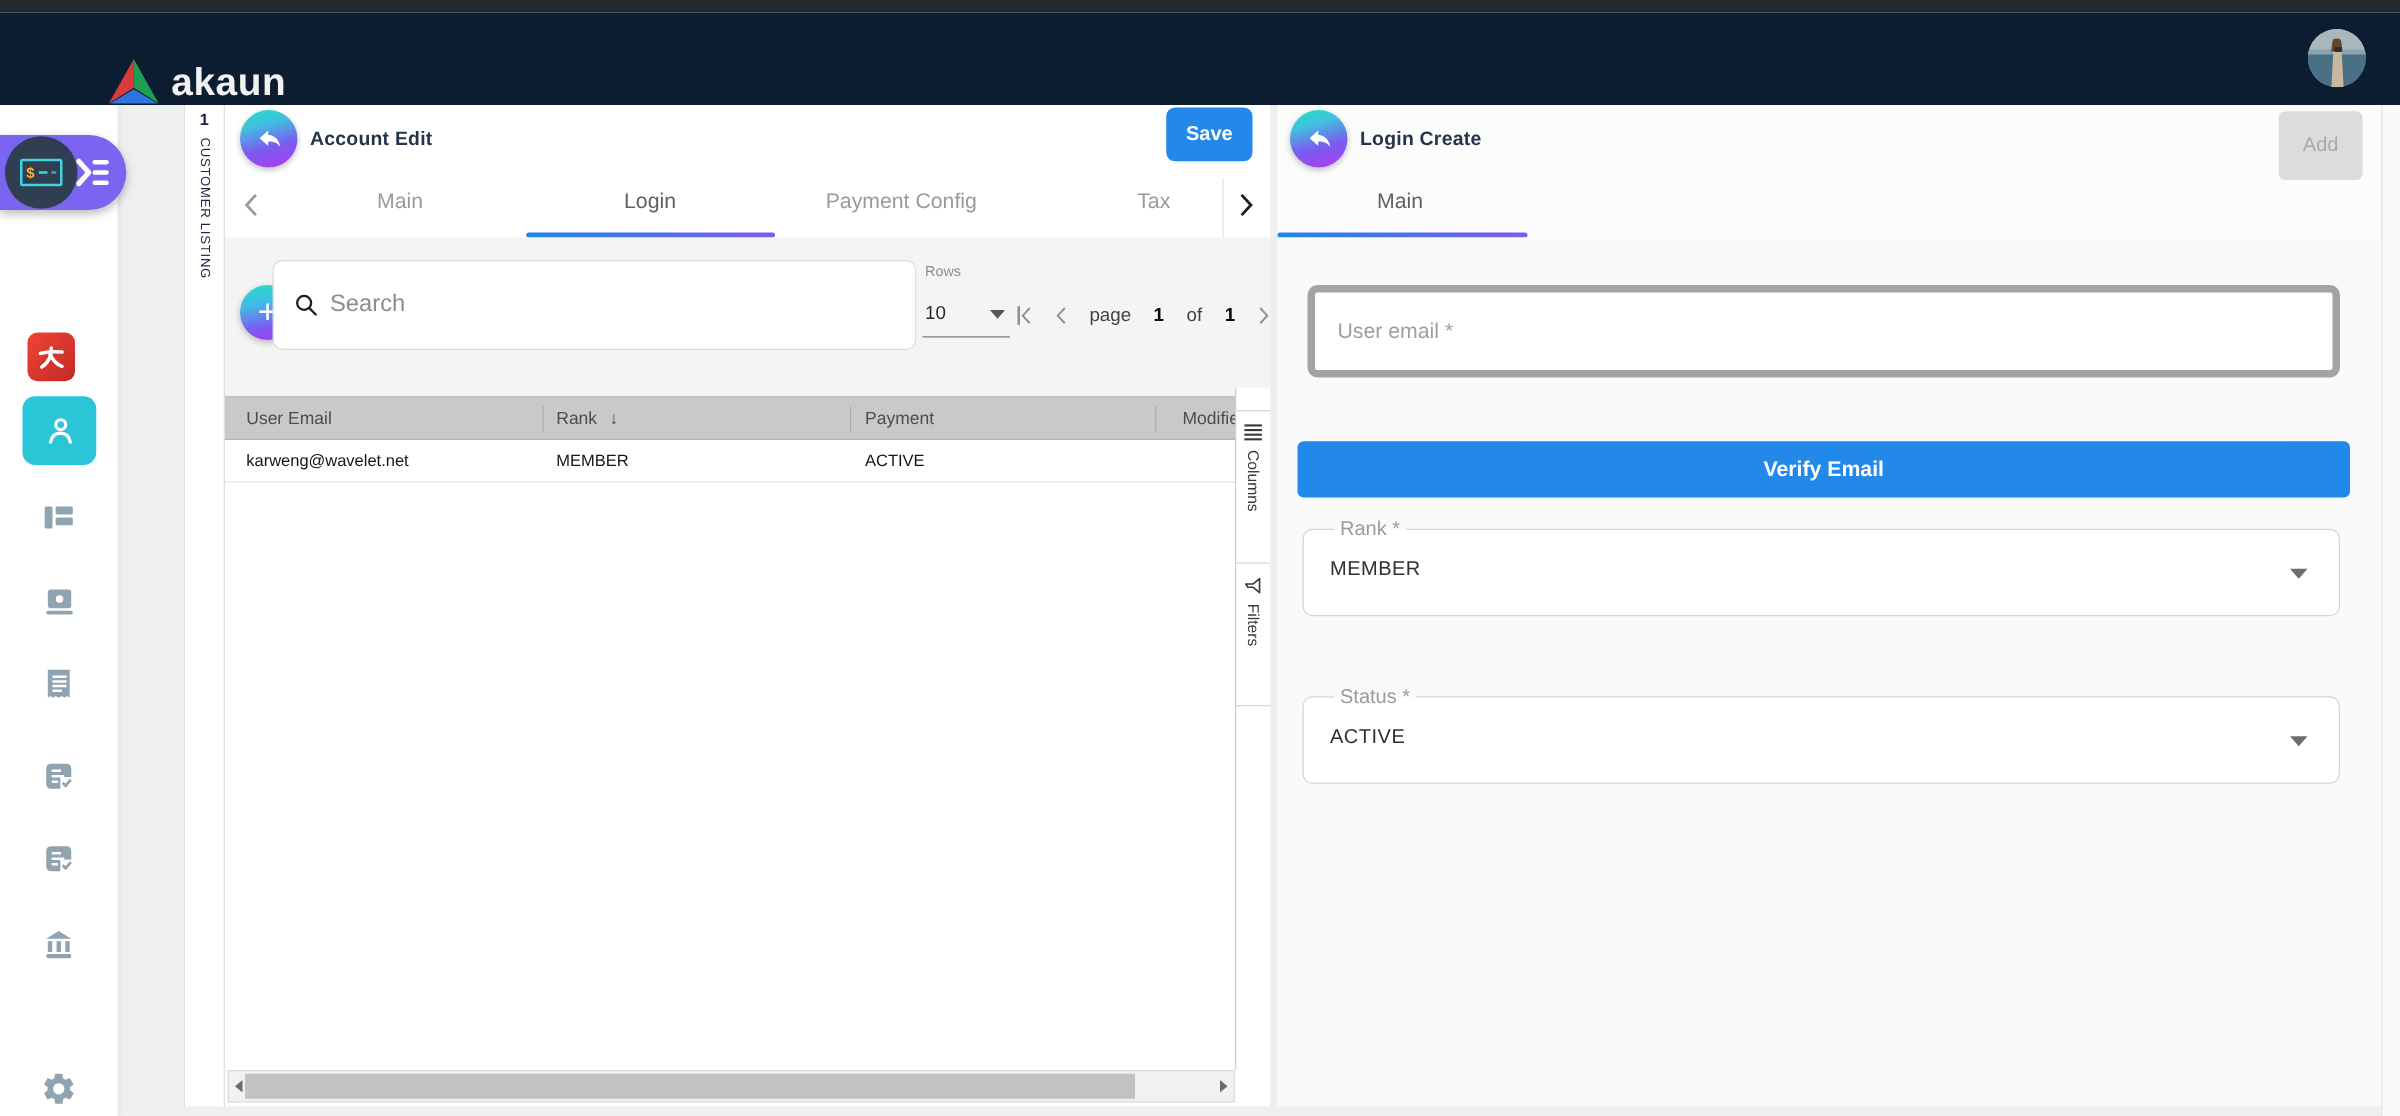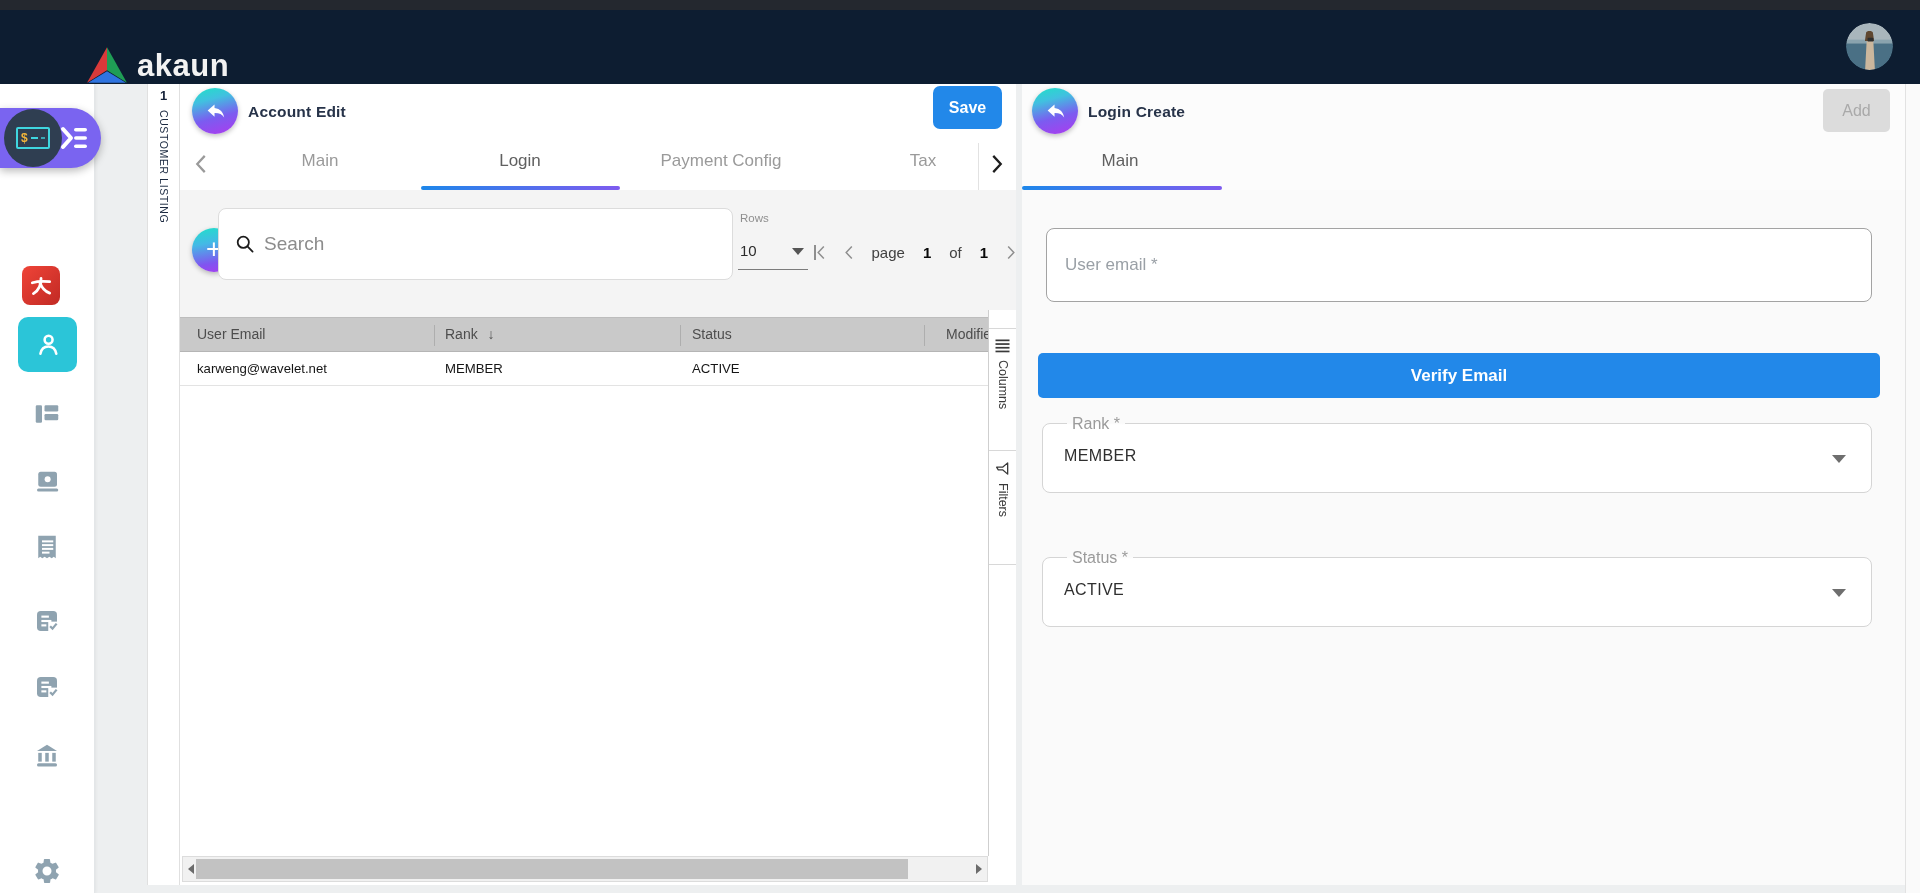--- a/index.html
+++ b/index.html
@@ -95,21 +95,21 @@
   
   .hscroll{position:absolute;left:2px;top:772px;width:806px;height:26px;background:#f1f1f1;border:1px solid #dcdcdc}
   .hthumb{position:absolute;left:13px;top:2px;width:712px;height:20px;background:#c2c2c2;cursor:grab}
   .harrow{position:absolute;top:0;width:16px;height:24px;display:flex;align-items:center;justify-content:center;cursor:pointer}
   .tri-l{width:0;height:0;border-top:5px solid transparent;border-bottom:5px solid transparent;border-right:6px solid #6b6b6b}
   .tri-r{width:0;height:0;border-top:5px solid transparent;border-bottom:5px solid transparent;border-left:6px solid #6b6b6b}
 
   
   .content-plain{position:absolute;left:0;top:106px;width:883px;height:695px;background:#fafafa}
   .field-email{position:absolute;left:24px;top:144px;width:826px;height:74px;background:#fff;
-               border:1px solid #a3a3a3;border-radius:8px;display:flex;align-items:center}
+               border:6px solid #a3a3a3;border-radius:8px;display:flex;align-items:center}
   .field-email input{border:none;outline:none;width:100%;height:100%;padding:0 18px;font-size:17px;color:#333;
                      border-radius:8px;font-family:"Liberation Sans",sans-serif;background:transparent}
   .field-email input::placeholder{color:#9aa0a6}
   .verify-btn{left:16px;top:269px;width:842px;height:45px;border-radius:5px;font-size:17px}
   .select-field{position:absolute;left:20px;width:830px;height:70px;background:#fff;border:1px solid #d5d5d5;
                 border-radius:8px;cursor:pointer}
   .float-label{position:absolute;left:24px;top:-9px;font-size:16px;color:#9b9b9b;padding:0 5px;
                background:linear-gradient(180deg,#fafafa 45%,#ffffff 55%)}
   .select-val{position:absolute;left:21px;top:23px;font-size:16px;color:#2f2f2f;letter-spacing:.4px}
   .select-field .caret-down{position:absolute;right:25px;top:31px;border-top-color:#6e6e6e;
@@ -328,21 +328,21 @@
         <span class="pg-bar"></span>
       </span>
     </div>
 
     <div class="thead">
       <span class="th" style="left:17px">User Email</span>
       <span class="th" style="left:265px">
         <span>Rank</span>
         <span style="color:#555;margin-left:6px">↓</span>
       </span>
-      <span class="th" style="left:512px">Status</span>
+      <span class="th" style="left:512px">Payment</span>
       <span class="th th-clip" style="left:766px">Modified</span>
       <span class="th-sep" style="left:254px"></span>
       <span class="th-sep" style="left:500px"></span>
       <span class="th-sep" style="left:744px"></span>
     </div>
     <div class="trow">
       <span class="td" style="left:17px">karweng@wavelet.net</span>
       <span class="td" style="left:265px">MEMBER</span>
       <span class="td" style="left:512px">ACTIVE</span>
     </div>
@@ -377,21 +377,21 @@
   </div>
 
   <div class="abs panel-right">
 
     <div class="back-btn" style="left:10px;top:4px">
       <svg width="22" height="22" viewBox="0 0 24 24" fill="#fff">
         <path d="M11.5 8.6V4.8L4 11.5l7.5 6.7v-3.9c5.2-.1 8.3 1.5 10.5 4.7-.9-5.6-4.4-9.7-10.5-10.4z"></path>
       </svg>
     </div>
     <div class="panel-title" style="left:66px;top:19px">Login Create</div>
-    <div class="btn-disabled" style="left:801px;top:5px;width:67px;height:43px">Add</div>
+    <div class="btn-disabled" style="left:801px;top:5px;width:67px;height:55px">Add</div>
 
     <span class="tab-label active" style="left:98px;top:67px">Main</span>
     <div class="tab-underline" style="left:0;top:102px;width:200px"></div>
 
     <div class="content-plain"></div>
 
     <div class="field-email">
       <input type="text" placeholder="User email *" style="">
     </div>
 

